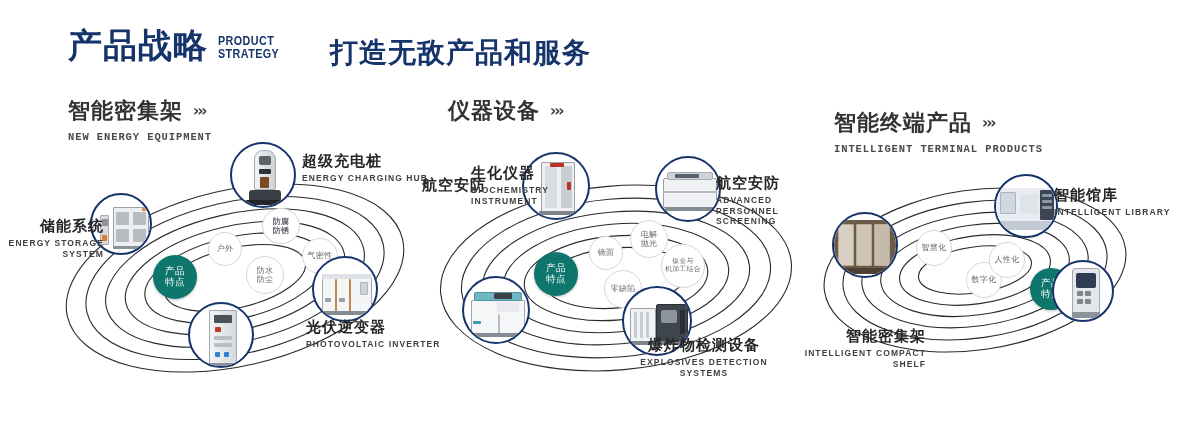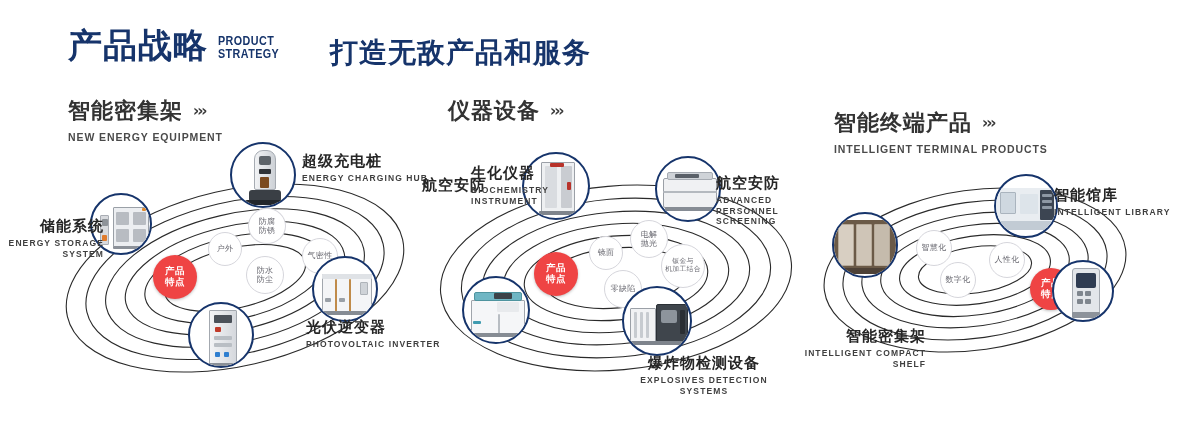--- a/index.html
+++ b/index.html
@@ -35,21 +35,21 @@
   
   .sec-head { position:absolute; }
   .sec-cn {
     font-size: 22px; font-weight: 700; color:#333333; letter-spacing:1px;
     font-family:"DejaVu Sans","Liberation Sans",sans-serif;
     display:flex; align-items:center;
   }
   .chev { margin-left:10px; font-size:15px; color:#3a3a3a; letter-spacing:-2px; font-weight:700; }
   .sec-en {
     margin-top:5px; font-size:10.5px; color:#4a4a4a; letter-spacing:.9px; font-weight:600;
-    font-family:Liberation Sans, sans-serif;
+    font-family:Liberation Mono, monospace;
   }
 
   
   .cluster { position:absolute; }
   .rings { position:absolute; left:0; top:0; }
   .rings svg { display:block; }
 
   
   .bubble {
     position:absolute; border-radius:50%;
@@ -62,21 +62,21 @@
   
   .feat {
     position:absolute; border-radius:50%;
     background:#ffffff; border:1px solid #d6d6dc;
     display:flex; align-items:center; justify-content:center;
     text-align:center; color:#6a6a72; line-height:1.15;
     font-size:8px; letter-spacing:.3px;
     font-family:"DejaVu Sans","Liberation Sans",sans-serif;
   }
   .feat.core {
-    background:#ef4444; border:none; color:#ffffff; font-weight:700;
+    background:#0f766e; border:none; color:#ffffff; font-weight:400;
     font-size:9.5px; letter-spacing:.5px;
     box-shadow:0 1px 3px rgba(0,0,0,.25);
   }
   .feat i { font-style:normal; display:block; }
 
   
   .cap { position:absolute; }
   .cap .cn {
     font-size:15px; font-weight:700; color:#262626; letter-spacing:1px; white-space:nowrap;
     font-family:"DejaVu Sans","Liberation Sans",sans-serif;
@@ -145,21 +145,21 @@
       <div>
           <i>产品</i>
           <i>特点</i>
         </div>
     </div>
     <div class="feat" style="left:168px; top:72px; width:34px; height:34px;">
       <div>
           <i>户外</i>
         </div>
     </div>
-    <div class="feat" style="left:208px; top:48px; width:38px; height:36px;">
+    <div class="feat" style="left:222px; top:48px; width:38px; height:36px;font-weight:bold;">
       <div>
           <i>防腐</i>
           <i>防锈</i>
         </div>
     </div>
     <div class="feat" style="left:206px; top:96px; width:38px; height:38px;">
       <div>
           <i>防水</i>
           <i>防尘</i>
         </div>
@@ -339,21 +339,21 @@
     <div class="cn">生化仪器</div>
     <div class="en" style="width:90px;">BIOCHEMISTRY INSTRUMENT</div>
   </div>
 
   <div class="cap" style="left:716px; top:174px;">
     <div class="cn">航空安防</div>
     <div class="en" style="width:92px;">ADVANCED PERSONNEL SCREENING</div>
   </div>
 
 
-  <div class="cap center" style="left:634px; top:354px; width:140px;">
+  <div class="cap center" style="left:634px; top:336px; width:140px;">
     <div class="cn">爆炸物检测设备</div>
     <div class="en">EXPLOSIVES DETECTION SYSTEMS</div>
   </div>
 
   <div class="cluster" style="left:812px; top:170px; width:330px; height:200px;">
 
     <div class="rings">
       <svg width="330" height="200" viewBox="0 0 330 200">
         <g transform="translate(163,100) rotate(-8)" fill="none" stroke="#2a2a2a" stroke-width="1.1">
           <ellipse rx="152" ry="80"></ellipse>
@@ -364,21 +364,21 @@
             <ellipse rx="57" ry="23"></ellipse>
         </g>
       </svg>
     </div>
 
     <div class="feat" style="left:104px; top:60px; width:36px; height:36px;">
       <div>
           <i>智慧化</i>
         </div>
     </div>
-    <div class="feat" style="left:128px; top:92px; width:36px; height:36px;">
+    <div class="feat" style="left:154px; top:92px; width:36px; height:36px;">
       <div>
           <i>数字化</i>
         </div>
     </div>
     <div class="feat" style="left:177px; top:72px; width:36px; height:36px;">
       <div>
           <i>人性化</i>
         </div>
     </div>
     <div class="feat core" style="left:218px; top:98px; width:42px; height:42px;">

